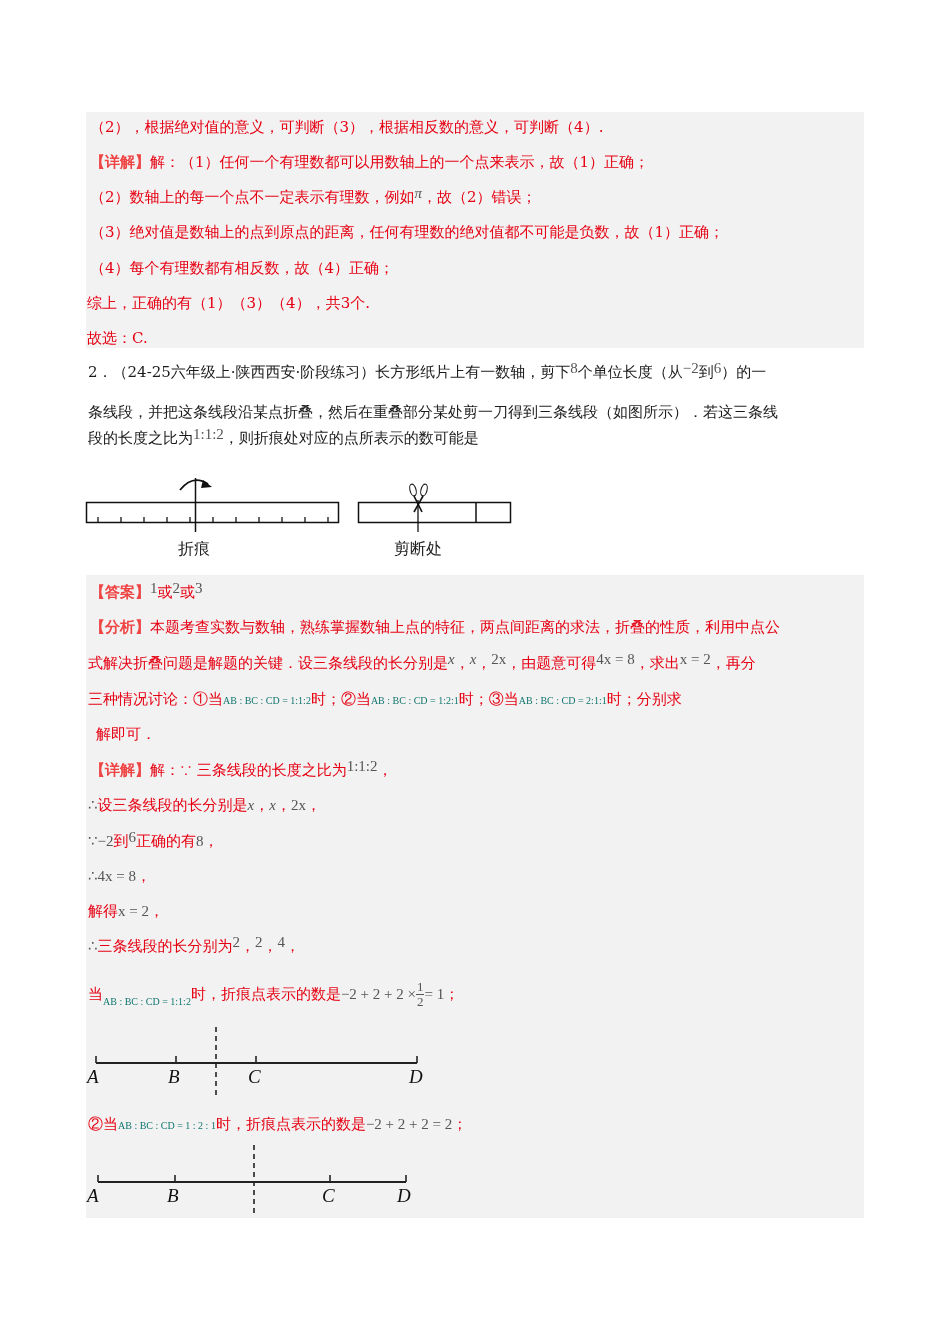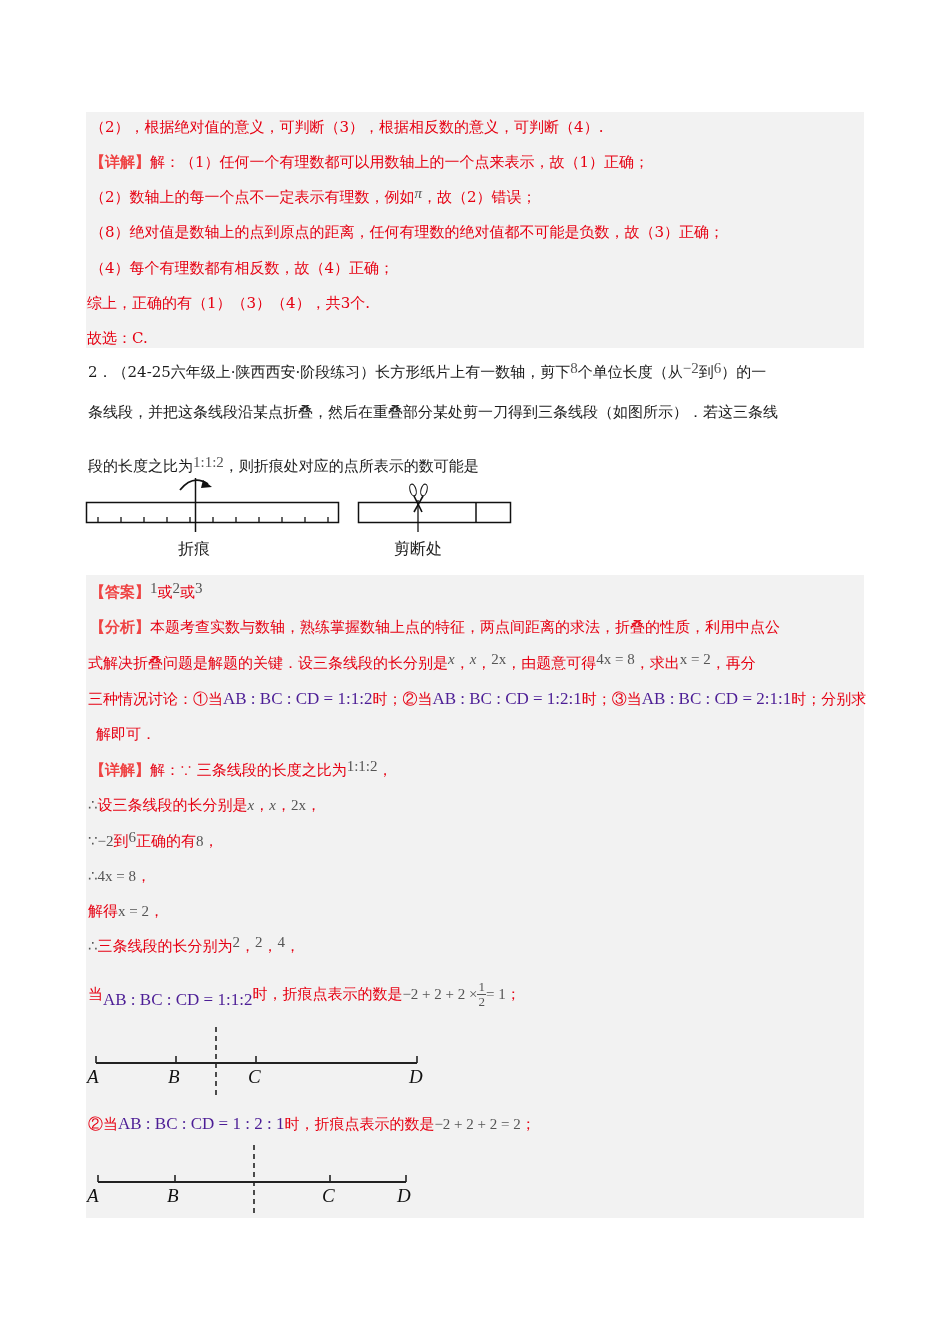--- a/index.html
+++ b/index.html
@@ -10,21 +10,21 @@
   }
   .gray-box { position: absolute; left: 86px; width: 778px; background: #f2f2f2; }
   .line {
     position: absolute; left: 90px; white-space: nowrap;
     font-size: 15px; line-height: 20px; color: #e60012;
   }
   .black { color: #1a1a1a; }
   .tag { color: #ef4444; font-weight: bold; }
   .m { font-family: "Liberation Serif", "DejaVu Serif", serif; color: #555; font-size: 15px; }
   .mi { font-family: "Liberation Serif", "DejaVu Serif", serif; color: #555; font-style: italic; }
-  .msmall { font-family: "Liberation Serif", serif; color: #4c1d95; font-size: 17px; }
+  .msmall { font-family: "Liberation Serif", serif; color: #0f766e; font-size: 10px; }
   .sup { position: relative; top: -4px; }
   .sub { position: relative; top: 6px; }
   svg { position: absolute; overflow: visible; }
   .lbl { font-family: "Liberation Serif", serif; font-style: italic; font-size: 19px; fill: #111; }
   .cap { font-family: "DejaVu Sans", sans-serif; font-size: 16px; fill: #222; }
   .frac { display: inline-block; vertical-align: middle; text-align: center; line-height: 14px; font-size: 13px; color: #555; font-family: "Liberation Serif", serif; }
   .frac span { display: block; }
   .frac .num { border-bottom: 1px solid #555; padding: 0 1px; }
 </style>
 </head>
@@ -32,30 +32,30 @@
 
 <div class="gray-box" style="top:112px;height:236px;"></div>
 
 <div class="line" style="top:117px;">（2），根据绝对值的意义，可判断（3），根据相反数的意义，可判断（4）.</div>
 <div class="line" style="top:152px;">
   <span class="tag">【详解】</span><span>解：（1）任何一个有理数都可以用数轴上的一个点来表示，故（1）正确；</span>
 </div>
 <div class="line" style="top:187px;">
   <span>（2）数轴上的每一个点不一定表示有理数，例如</span><span class="mi sup">π</span><span>，故（2）错误；</span>
 </div>
-<div class="line" style="top:222px;">（8）绝对值是数轴上的点到原点的距离，任何有理数的绝对值都不可能是负数，故（3）正确；</div>
+<div class="line" style="top:222px;">（3）绝对值是数轴上的点到原点的距离，任何有理数的绝对值都不可能是负数，故（1）正确；</div>
 <div class="line" style="top:258px;">（4）每个有理数都有相反数，故（4）正确；</div>
 <div class="line" style="top:293px;left:87px;">综上，正确的有（1）（3）（4），共3个.</div>
 <div class="line" style="top:328px;left:87px;">故选：C.</div>
 
 <div class="line black" style="top:362px;left:88px;">
   <span>2．</span><span>（24-25六年级上·陕西西安·阶段练习）</span><span>长方形纸片上有一数轴，剪下</span><span class="m sup">8</span><span>个单位长度（从</span><span class="m sup">−2</span><span>到</span><span class="m sup">6</span><span>）的一</span>
 </div>
 <div class="line black" style="top:402px;left:88px;text-align:right;">条线段，并把这条线段沿某点折叠，然后在重叠部分某处剪一刀得到三条线段（如图所示）．若这三条线</div>
-<div class="line black" style="top:456px;left:88px;">
+<div class="line black" style="top:428px;left:88px;">
   <span>段的长度之比为</span><span class="m sup">1:1:2</span><span>，则折痕处对应的点所表示的数可能是</span>
 </div>
 
 <svg style="left:0;top:0;" width="950" height="600">
   <rect x="86.5" y="502.5" width="252" height="20" fill="#fff" stroke="#111" stroke-width="1.5"></rect>
   <g stroke="#111" stroke-width="1.3">
     <line x1="98" y1="517" x2="98" y2="522"></line>
       <line x1="121" y1="517" x2="121" y2="522"></line>
     <line x1="144" y1="517" x2="144" y2="522"></line>
       <line x1="167" y1="517" x2="167" y2="522"></line>

